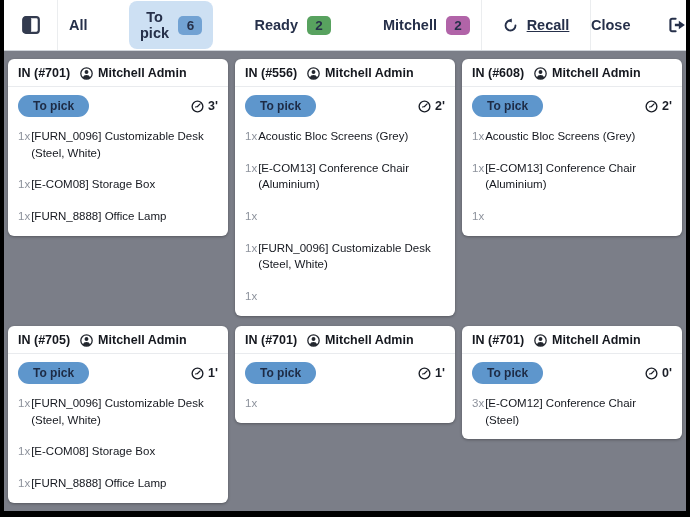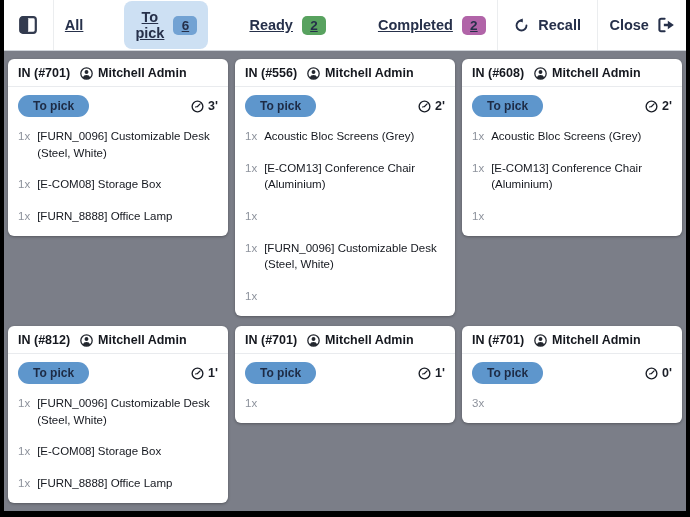--- a/index.html
+++ b/index.html
@@ -48,21 +48,20 @@
     gap: 9px;
     font-family: inherit;
     font-size: 14.5px;
     font-weight: 700;
     color: #26304a;
     background: none;
     border: none;
     padding: 8px 11px;
     border-radius: 8px;
     cursor: pointer;
-    text-decoration: underline;
   }
   .tab.active { background: var(--active-tab-bg, #cde0f3); }
   .count-badge {
     display: inline-block;
     min-width: 24px;
     text-align: center;
     padding: 2px 6px;
     border-radius: 5px;
     font-size: 13.5px;
     font-weight: 700;
@@ -75,22 +74,22 @@
     gap: 9px;
     border-left: 1px solid #ebedef;
     font-size: 14.5px;
     font-weight: 700;
     color: #26304a;
     background: none;
     border-top: none; border-right: none; border-bottom: none;
     cursor: pointer;
     font-family: inherit;
   }
-  .recall-sec { width: 109px; }
-  .close-sec  { width: 96px; }
+  .recall-sec { width: 109px; text-decoration: underline; }
+  .close-sec  { width: 96px; justify-content: space-between; }
   
   .board {
     flex: 1;
     padding: 8px 4px;
     display: grid;
     grid-template-columns: repeat(3, 1fr);
     gap: 10px 7px;
     align-items: start;
     overflow: hidden;
   }
@@ -130,21 +129,21 @@
   .time-box {
     display: flex;
     align-items: center;
     gap: 4px;
     font-size: 12.5px;
     font-weight: 700;
     color: #1b1f28;
   }
   .line {
     display: flex;
-    gap: 7px;
+    gap: 1px;
     padding: 7px 0 8px;
     font-size: 11.5px;
     line-height: 1.45;
     color: #15181f;
   }
   .qty { color: #8d929c; flex: none; }
   .icon { display: inline-flex; flex: none; }
 </style>
 </head>
 <body>
@@ -171,21 +170,21 @@
     <span class="tab-label">To pick</span>
     <span class="count-badge" style="background: rgb(114, 162, 211);">6</span>
   </button>
 
   <button class="tab">
     <span class="tab-label">Ready</span>
     <span class="count-badge" style="background: rgb(88, 162, 95);">2</span>
   </button>
 
   <button class="tab">
-    <span class="tab-label">Completed</span>
+    <span class="tab-label">Mitchell</span>
     <span class="count-badge" style="background: rgb(177, 100, 168);">2</span>
   </button>
 </nav>
 
     <button class="bar-sec recall-sec">
       <span class="icon">
         <svg width="15" height="15" viewBox="0 0 16 16">
           <path d="M8 2.7 A5.3 5.3 0 1 0 13.3 8" fill="none" stroke="#26304a" stroke-width="2" stroke-linecap="round"></path>
           <path d="M9.3 0.6 L9.3 4.9 L4.7 2.75 z" fill="#26304a"></path>
         </svg>
@@ -339,21 +338,21 @@
 
   <div class="line">
     <span class="qty">1x</span>
   </div>
 </div>
     </div>
   </article>
 
   <article class="card">
     <div class="card-header">
-      <span class="ref">IN (#812)</span>
+      <span class="ref">IN (#705)</span>
       <span class="icon">
         <svg width="13" height="13" viewBox="0 0 16 16">
           <circle cx="8" cy="8" r="7" fill="none" stroke="#23272f" stroke-width="1.6"></circle>
           <circle cx="8" cy="6.2" r="2.4" fill="#23272f"></circle>
           <path d="M3.4 12.9 a4.8 4.3 0 0 1 9.2 0 a7 7 0 0 1 -9.2 0 z" fill="#23272f"></path>
         </svg>
       </span>
       <span class="resp">Mitchell Admin</span>
     </div>
     <div class="card-body">
@@ -442,18 +441,19 @@
               <circle cx="8" cy="8" r="6.6" fill="none" stroke="#1b1f28" stroke-width="1.7"></circle>
               <path d="M8 8 L11.2 4.8 M8 8 L5.6 8.6" fill="none" stroke="#1b1f28" stroke-width="1.5" stroke-linecap="round"></path>
             </svg>
           </span>
           <span class="time-val">0'</span>
         </span>
       </div>
       <div class="lines">
   <div class="line">
     <span class="qty">3x</span>
+    <span class="pname">[E-COM12] Conference Chair (Steel)</span>
   </div>
 </div>
     </div>
   </article>
 </main>
 </div>
 
 </body></html>

